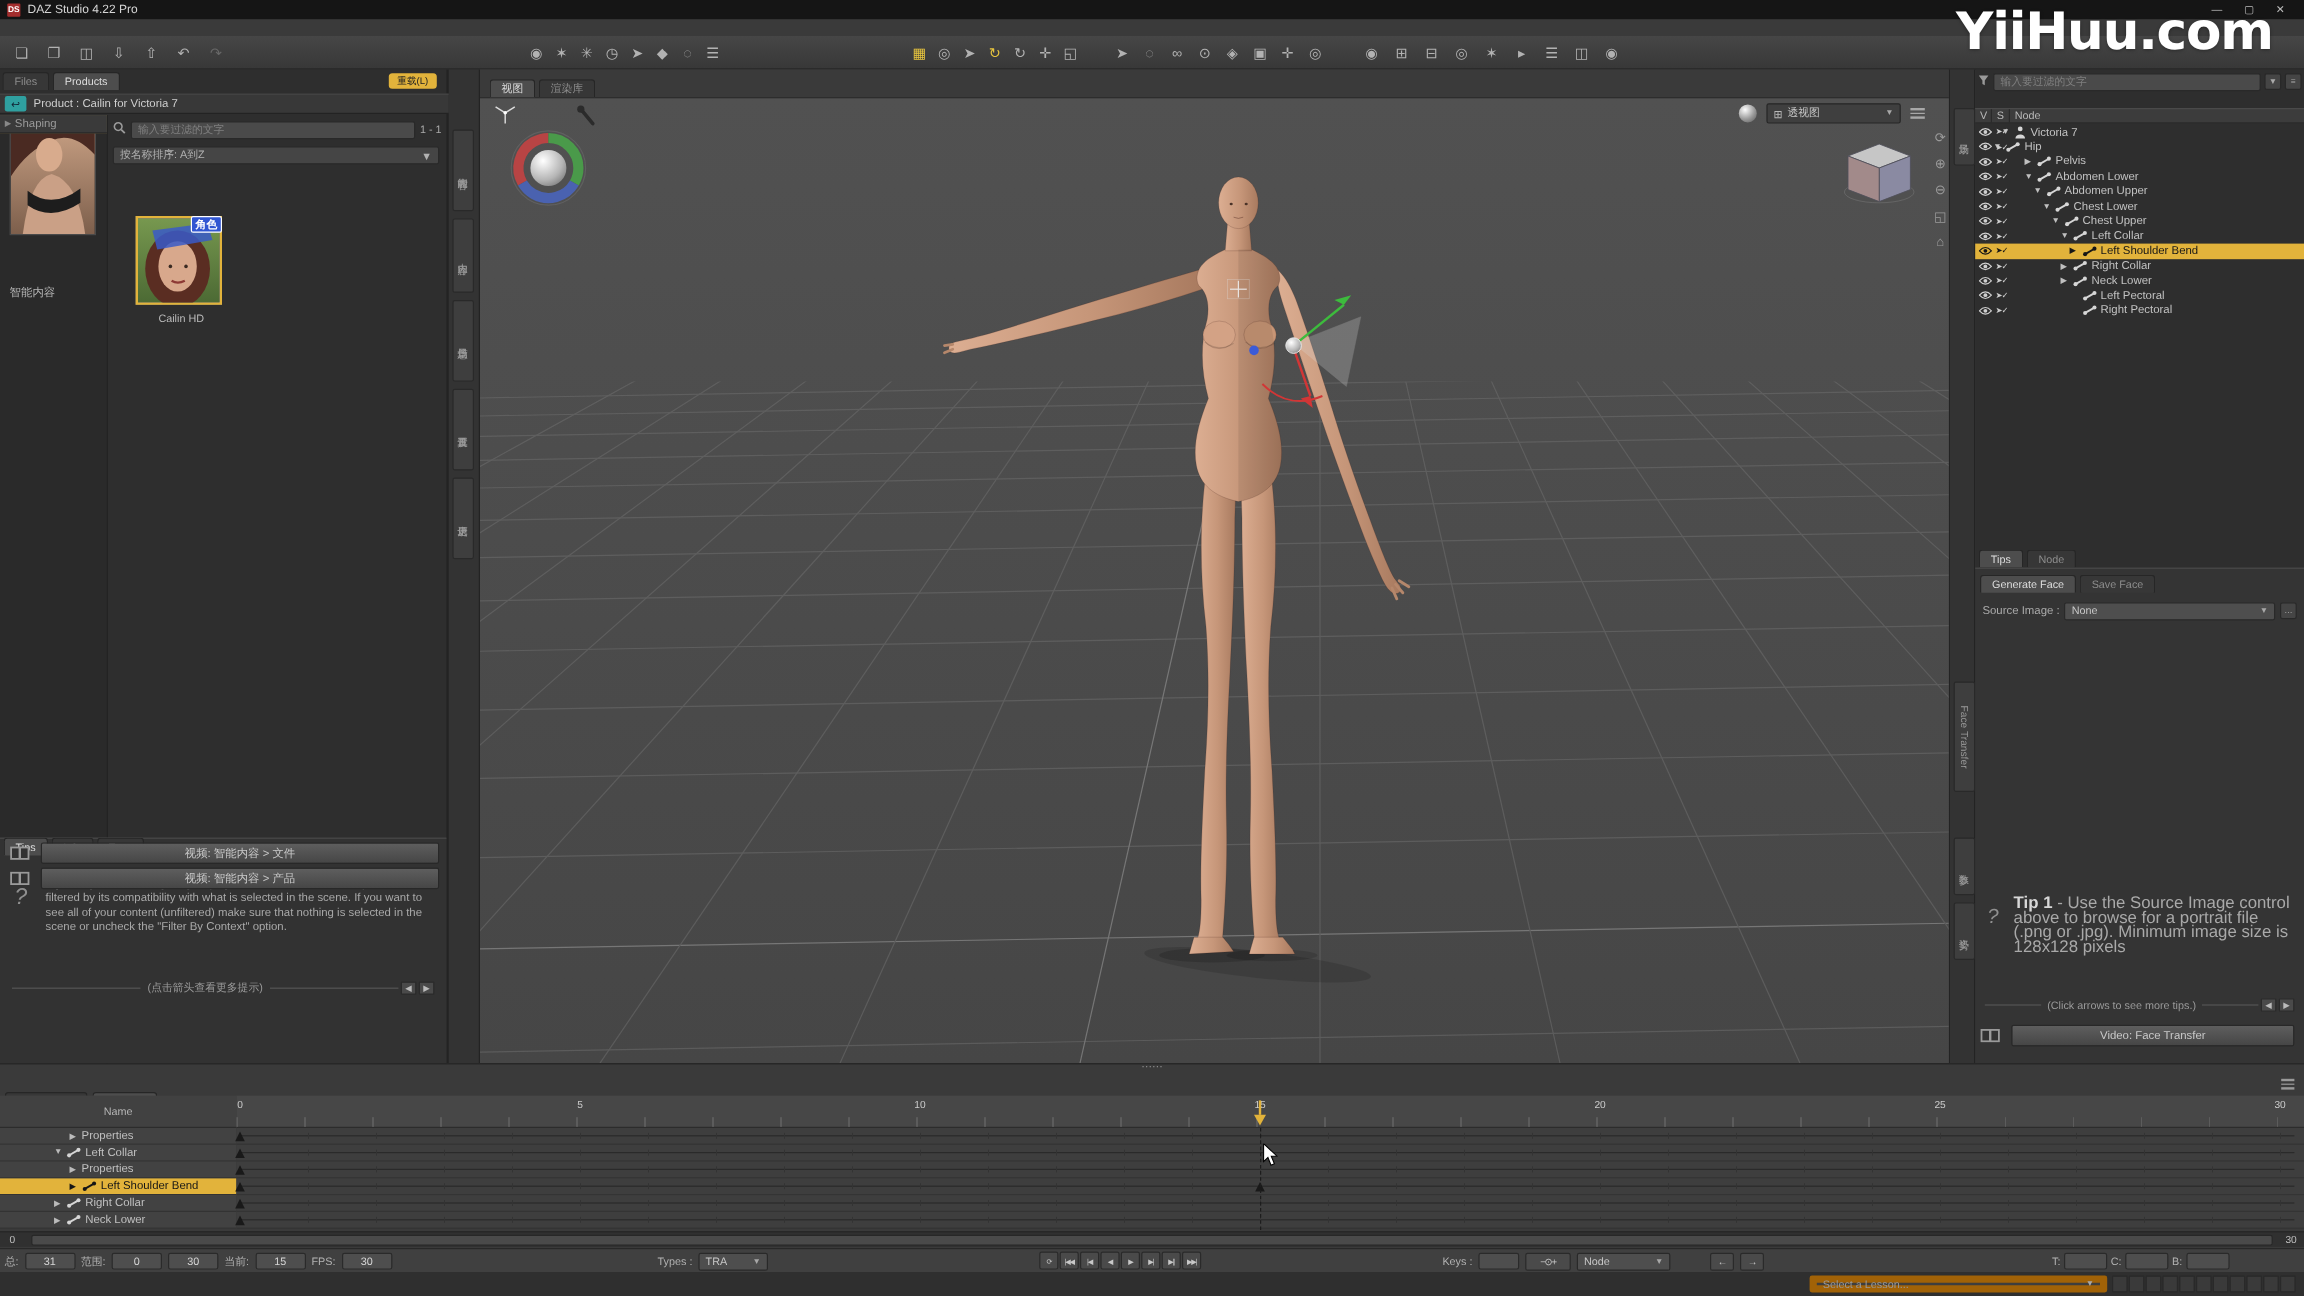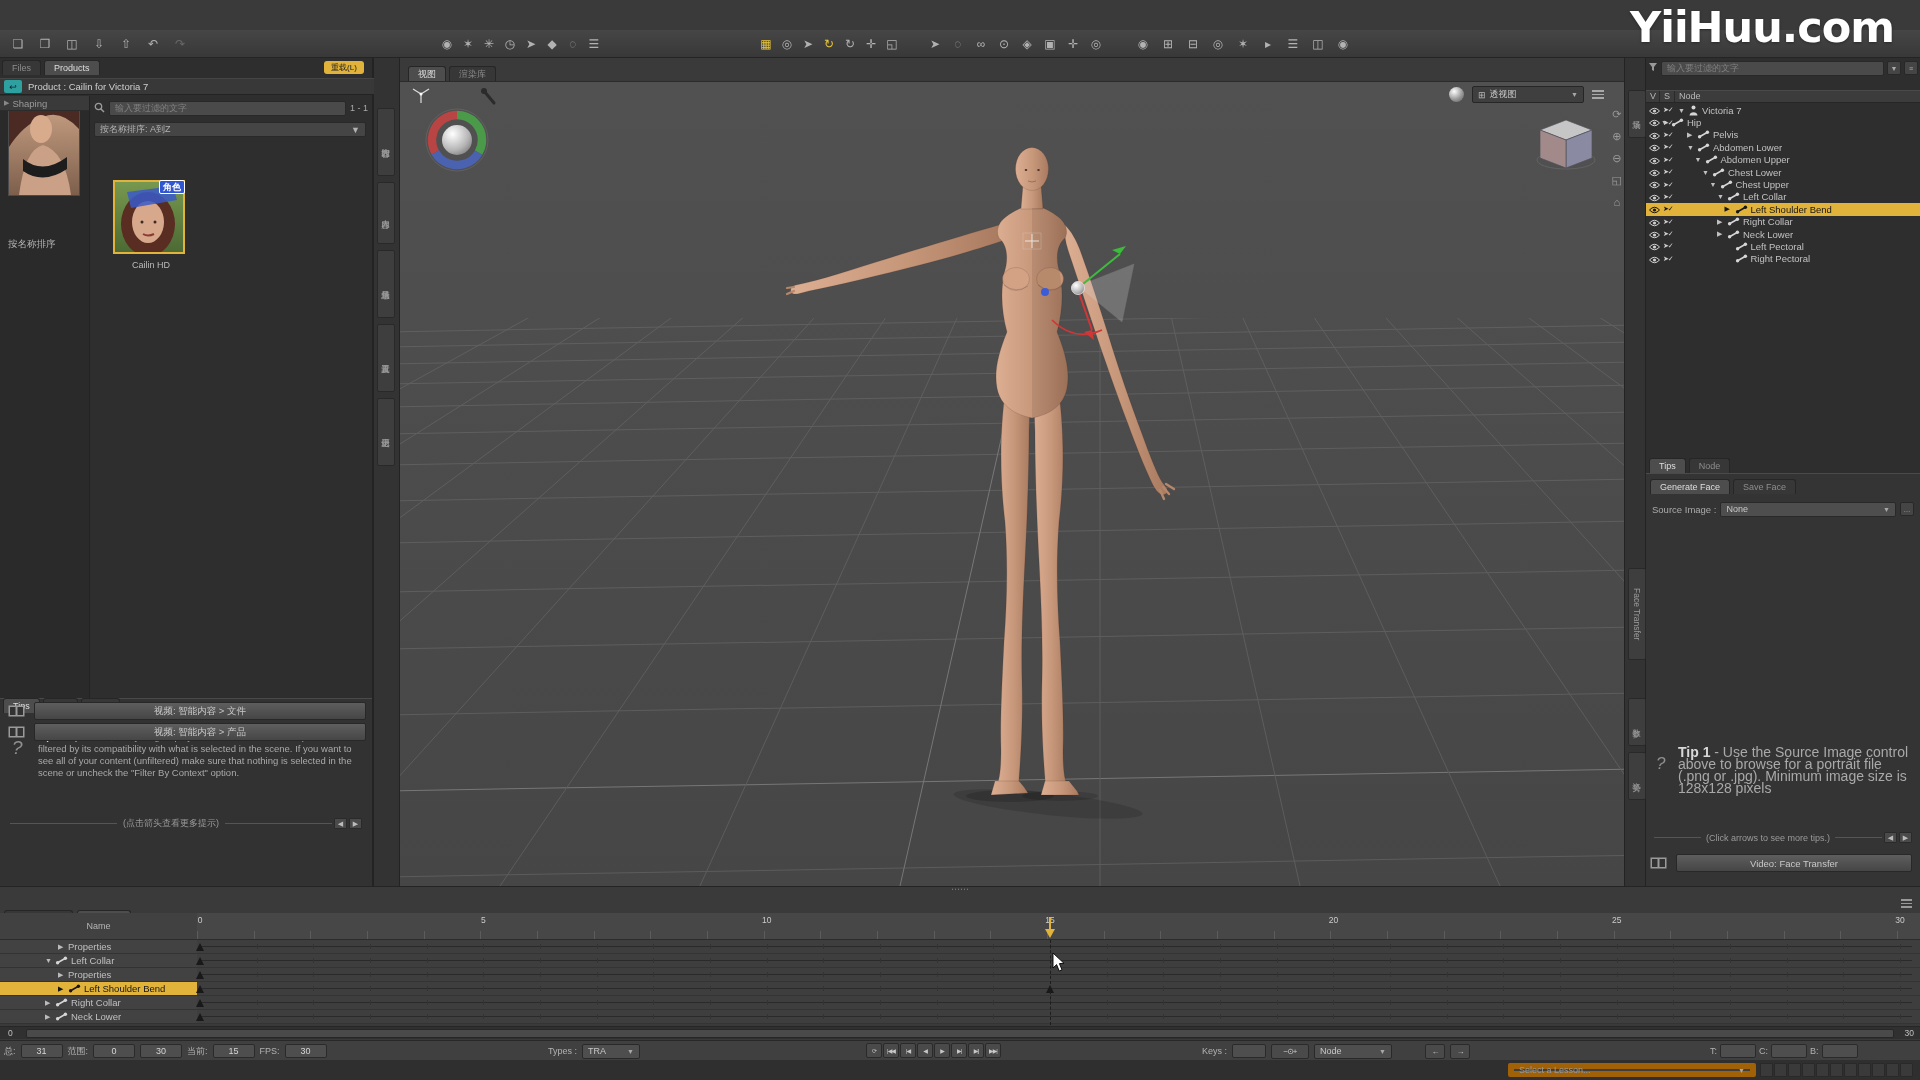--- a/index.html
+++ b/index.html
@@ -149,20 +149,30 @@
 #bb-btns{position:absolute;left:1760px;top:3px;display:flex;gap:1px}
 #bb-btns span{width:13px;height:14px;background:#3a3a3a;border:1px solid #292929;border-radius:1px}
 
 #mouse-cursor{position:absolute;left:1052px;top:953px;z-index:70}
 </style>
 </head>
 <body>
 
 <div id="root">
 
+  <div id="titlebar">
+    <span class="app-ico">DS</span>
+    <span id="title-text">DAZ Studio 4.22 Pro</span>
+    <span class="win-controls">
+
+    <span>—</span>
+        <span>▢</span>
+        <span>✕</span>
+      </span>
+  </div>
 
 
   <div id="toolbar">
     <div class="tgroup" style="left:8px;gap:7px">
 
     <div class="ticon">
           <span>❏</span>
         </div>
         <div class="ticon">
           <span>❐</span>
@@ -321,21 +331,21 @@
                 <stop offset="1" stop-color="#7d5f4c"></stop>
               </linearGradient>
             </defs>
           <rect width="70" height="92" fill="url(#thg)"></rect>
           <path d="M0,0 H70 V26 Q52,6 34,14 Q14,22 0,44 Z" fill="#4a2a22"></path>
           <ellipse cx="32" cy="26" rx="11" ry="14" fill="#d8ab8d"></ellipse>
           <path d="M10,92 Q16,46 34,42 Q56,48 62,92 Z" fill="#caa086"></path>
           <path d="M14,56 Q34,72 58,54 L58,66 Q34,82 14,68 Z" fill="#1d1d1d"></path>
         </svg>
       </div>
-      <div id="all-files">按名称排序</div>
+      <div id="all-files">智能内容</div>
       <div>
 
       <div class="cat-row selected" style="top:0">
           <span class="twist">▶</span>
             <span>Figures</span>
         </div>
           <div class="cat-row" style="top:0">
           <span class="twist">▶</span>
             <span>Materials</span>
         </div>
@@ -639,21 +649,21 @@
       <span class="mini-btn">▼</span>
       <span class="mini-btn">≡</span>
     </div>
     <div id="sc-header">
       <span id="sc-h-v">V</span>
         <span id="sc-h-s">S</span>
         <span id="sc-h-node">Node</span>
     </div>
     <div id="sc-tree">
 
-    <div class="tree-row" style="padding-left: 32px;">
+    <div class="tree-row" style="padding-left: 22px;">
         <span class="eye">
           <svg width="11" height="8" viewBox="0 0 11 8">
               <path d="M0.5,4 Q5.5,-1.5 10.5,4 Q5.5,9.5 0.5,4 Z" fill="none" stroke="currentColor" stroke-width="1"></path>
               <circle cx="5.5" cy="4" r="1.6" fill="currentColor"></circle>
             </svg>
         </span>
         <span class="sel">➤✓</span>
         <span class="twist">▼</span>
         <span class="nicon">
           <svg width="11" height="11" viewBox="0 0 11 11">

